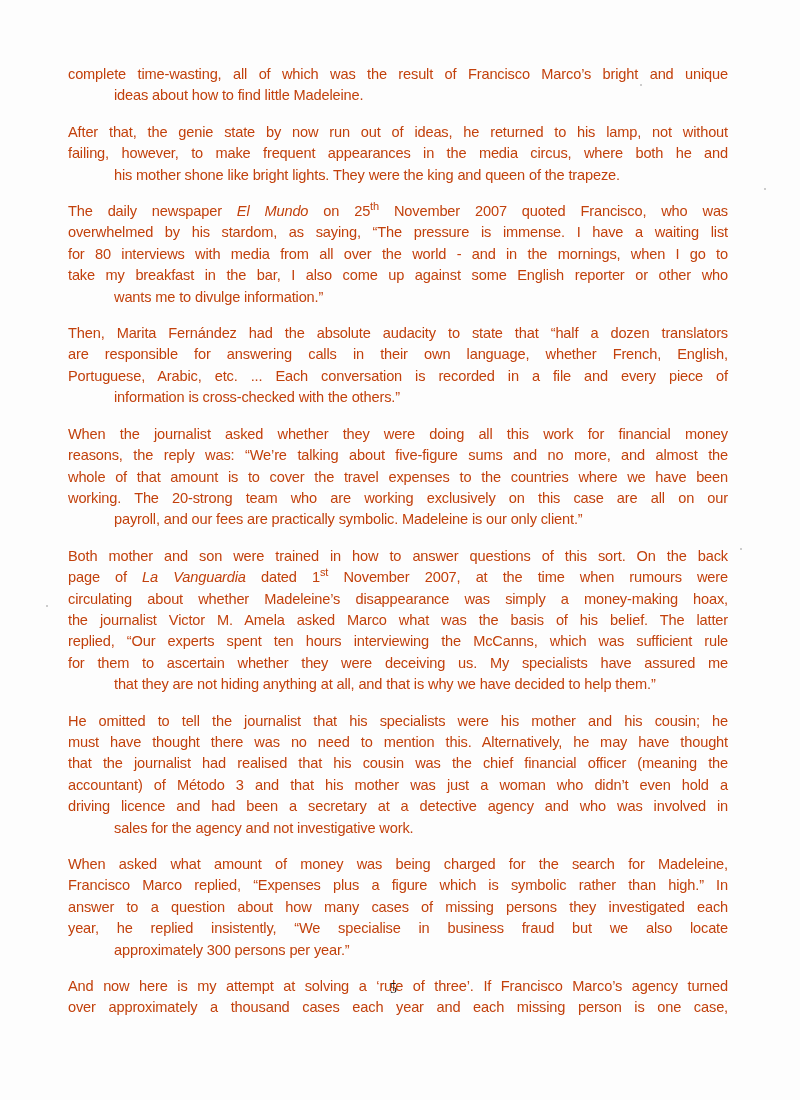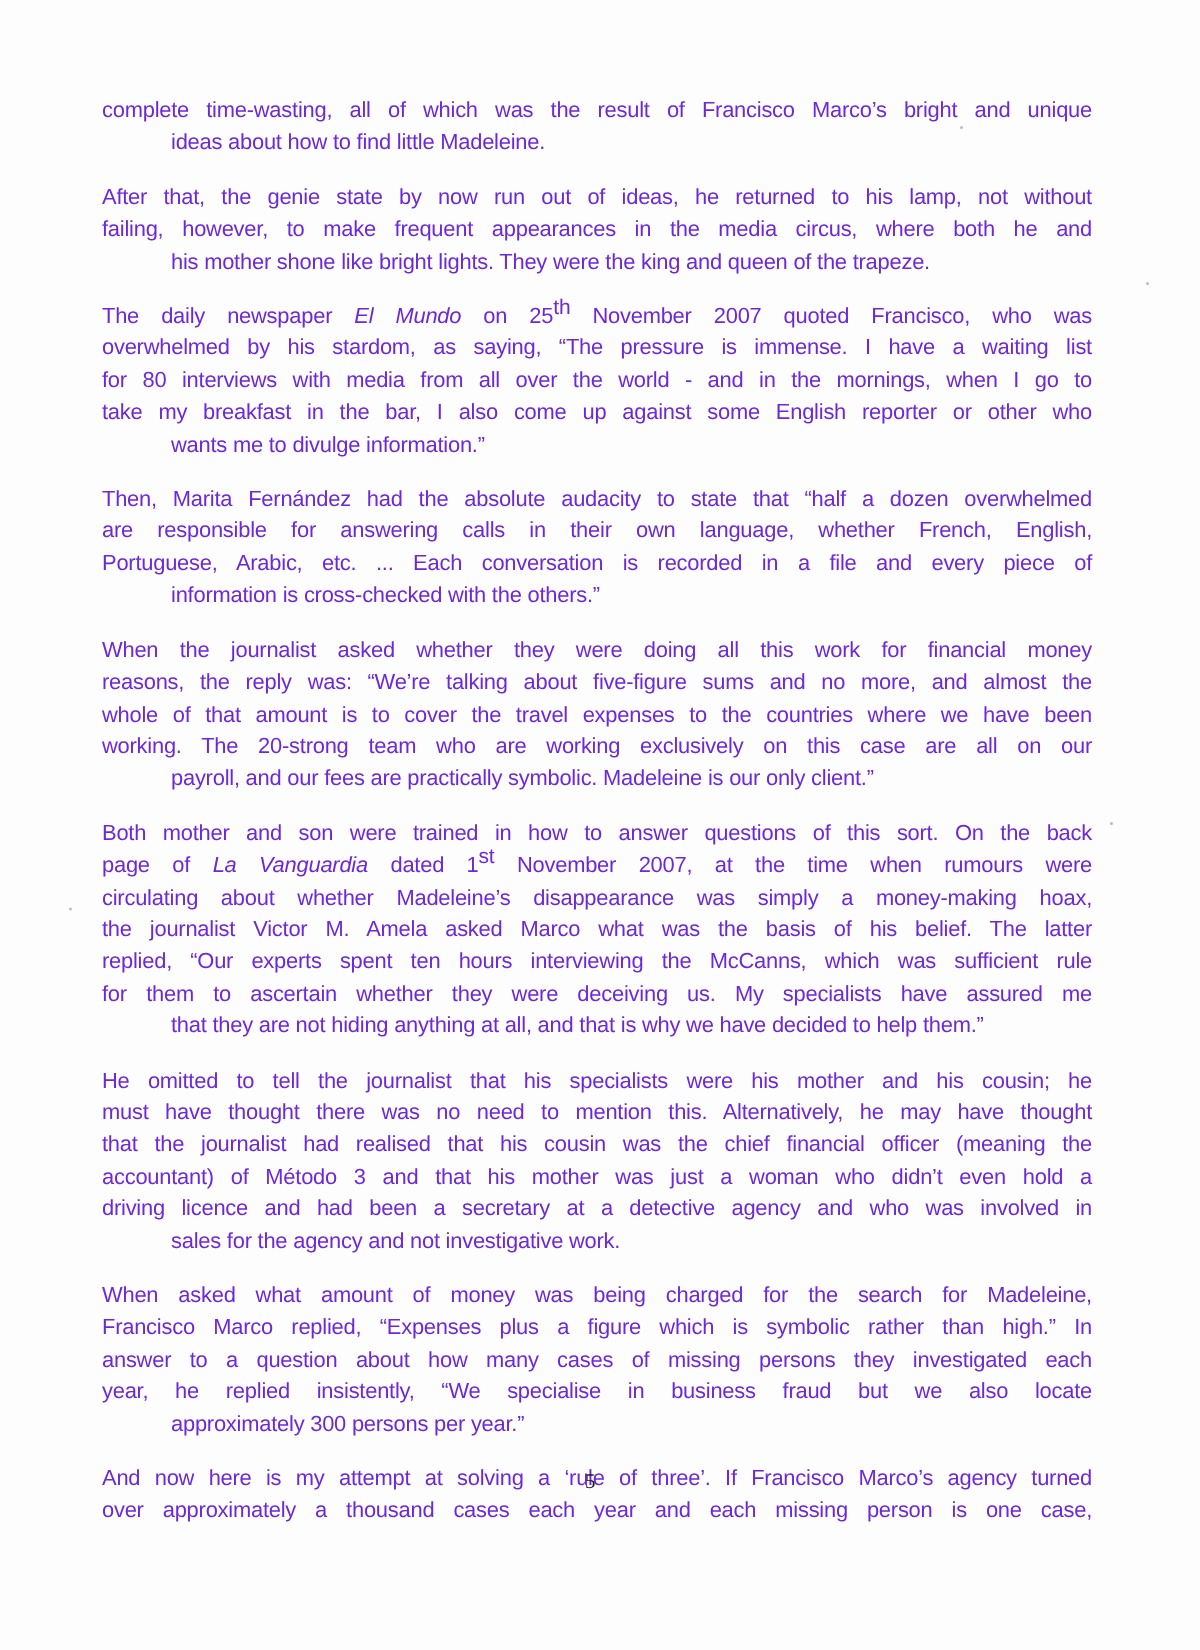--- a/index.html
+++ b/index.html
@@ -15,41 +15,41 @@
     background: #fdfdfd;
   }
   .page {
     position: absolute;
     left: 68px;
     top: 64px;
     width: 660px;
     font-family: "Liberation Sans", sans-serif;
     font-size: 14.6px;
     line-height: 21.4px;
-    color: #6d28d9;
+    color: #c2410c;
     letter-spacing: -0.15px;
   }
   .para {
     margin: 0 0 15px 0;
     text-align: justify;
   }
   .para.first {
     margin-top: 0;
   }
   .para .line {
     display: block;
     text-align: justify;
     text-align-last: justify;
   }
   .para .line.last {
     text-align-last: left;
     margin-left: 46px;
   }
   sup {
-    font-size: 14px;
+    font-size: 11px;
     line-height: 0;
     vertical-align: super;
   }
   i { }
   .page-number {
     position: absolute;
     left: 390px;
     top: 981px;
     font-family: "Liberation Serif", serif;
     font-size: 14px;
@@ -81,21 +81,21 @@
 
   <p class="para">
     <span class="line"><span>The daily newspaper </span><i>El Mundo</i><span> on 25</span><sup>th</sup><span> November 2007 quoted Francisco, who was</span></span>
     <span class="line">overwhelmed by his stardom, as saying, “The pressure is immense. I have a waiting list</span>
     <span class="line">for 80 interviews with media from all over the world - and in the mornings, when I go to</span>
     <span class="line">take my breakfast in the bar, I also come up against some English reporter or other who</span>
     <span class="line last">wants me to divulge information.”</span>
   </p>
 
   <p class="para">
-    <span class="line">Then, Marita Fernández had the absolute audacity to state that “half a dozen overwhelmed</span>
+    <span class="line">Then, Marita Fernández had the absolute audacity to state that “half a dozen translators</span>
     <span class="line">are responsible for answering calls in their own language, whether French, English,</span>
     <span class="line">Portuguese, Arabic, etc. ... Each conversation is recorded in a file and every piece of</span>
     <span class="line last">information is cross-checked with the others.”</span>
   </p>
 
   <p class="para">
     <span class="line">When the journalist asked whether they were doing all this work for financial money</span>
     <span class="line">reasons, the reply was: “We’re talking about five-figure sums and no more, and almost the</span>
     <span class="line">whole of that amount is to cover the travel expenses to the countries where we have been</span>
     <span class="line">working. The 20-strong team who are working exclusively on this case are all on our</span>

